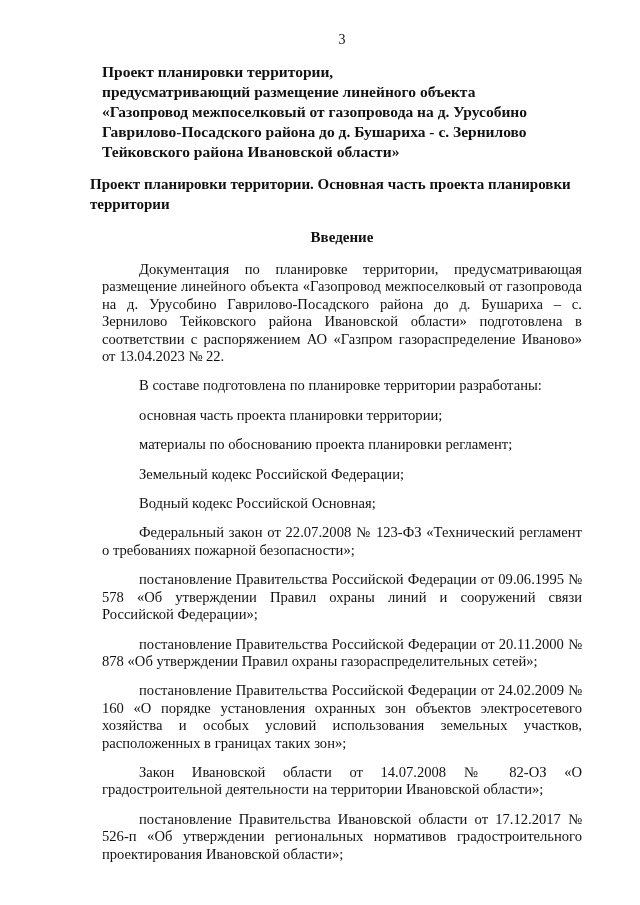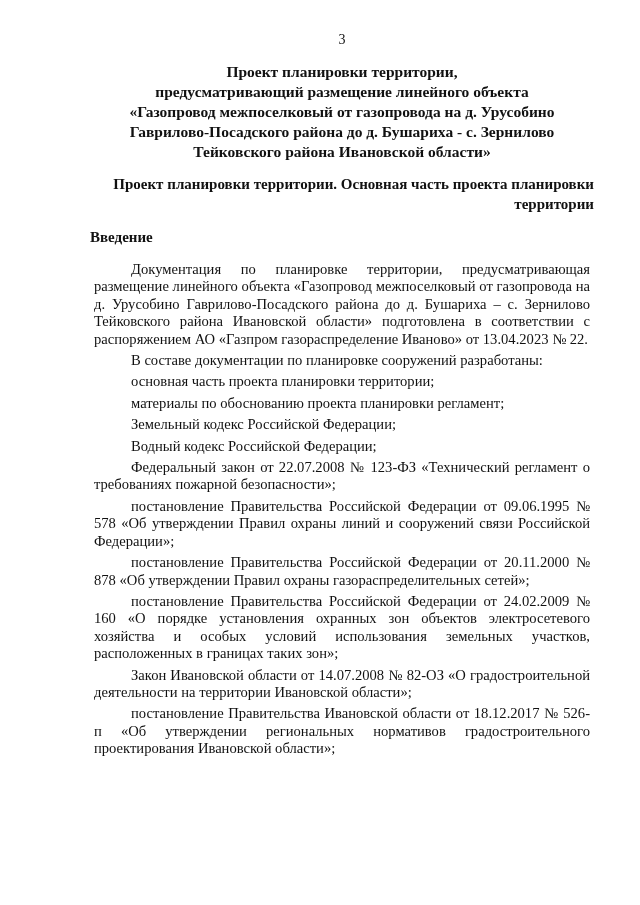--- a/index.html
+++ b/index.html
@@ -22,45 +22,45 @@
     background: #ffffff;
   }
   .page-number {
     text-align: center;
     font-size: 14px;
     line-height: 16px;
     margin: 0 0 14px 0;
   }
   .doc-title {
     font-weight: bold;
-    text-align: center;
+    text-align: left;
     font-size: 15.5px;
     line-height: 20px;
     white-space: pre-line;
     margin: 12px;
   }
   .section-heading {
     font-weight: bold;
-    text-align: right;
+    text-align: left;
     font-size: 15px;
     line-height: 20px;
     margin: 12px 0 0 0;
   }
   .intro-heading {
     font-weight: bold;
-    text-align: left;
+    text-align: center;
     font-size: 15px;
     line-height: 19px;
     margin: 14px 0 0 0;
   }
   .body-text {
     margin-top: 14px;
   }
   .body-text p {
-    margin: 4px;
+    margin: 12px;
     font-size: 14.6px;
     line-height: 17.4px;
     text-align: justify;
     text-indent: 37px;
   }
 </style>
 </head>
 <body>
 
 <div class="page">
@@ -72,26 +72,26 @@
 «Газопровод межпоселковый от газопровода на д. Урусобино
 Гаврилово-Посадского района до д. Бушариха - с. Зернилово
 Тейковского района Ивановской области»</h1>
 
   <h2 class="section-heading">Проект планировки территории. Основная часть проекта планировки территории</h2>
 
   <h3 class="intro-heading">Введение</h3>
 
   <div class="body-text">
     <p>Документация по планировке территории, предусматривающая размещение линейного объекта «Газопровод межпоселковый от газопровода на д. Урусобино Гаврилово-Посадского района до д. Бушариха – с. Зернилово Тейковского района Ивановской области» подготовлена в соответствии с распоряжением АО «Газпром газораспределение Иваново» от 13.04.2023 № 22.</p>
-    <p>В составе документации по планировке сооружений разработаны:</p>
+    <p>В составе подготовлена по планировке территории разработаны:</p>
     <p>основная часть проекта планировки территории;</p>
     <p>материалы по обоснованию проекта планировки регламент;</p>
     <p>Земельный кодекс Российской Федерации;</p>
-    <p>Водный кодекс Российской Федерации;</p>
+    <p>Водный кодекс Российской Основная;</p>
     <p>Федеральный закон от 22.07.2008 № 123-ФЗ «Технический регламент о требованиях пожарной безопасности»;</p>
     <p>постановление Правительства Российской Федерации от 09.06.1995 № 578 «Об утверждении Правил охраны линий и сооружений связи Российской Федерации»;</p>
     <p>постановление Правительства Российской Федерации от 20.11.2000 № 878 «Об утверждении Правил охраны газораспределительных сетей»;</p>
     <p>постановление Правительства Российской Федерации от 24.02.2009 № 160 «О порядке установления охранных зон объектов электросетевого хозяйства и особых условий использования земельных участков, расположенных в границах таких зон»;</p>
     <p>Закон Ивановской области от 14.07.2008 № 82-ОЗ «О градостроительной деятельности на территории Ивановской области»;</p>
-    <p>постановление Правительства Ивановской области от 18.12.2017 № 526-п «Об утверждении региональных нормативов градостроительного проектирования Ивановской области»;</p>
+    <p>постановление Правительства Ивановской области от 17.12.2017 № 526-п «Об утверждении региональных нормативов градостроительного проектирования Ивановской области»;</p>
   </div>
 
 </div>
 
 </body></html>

